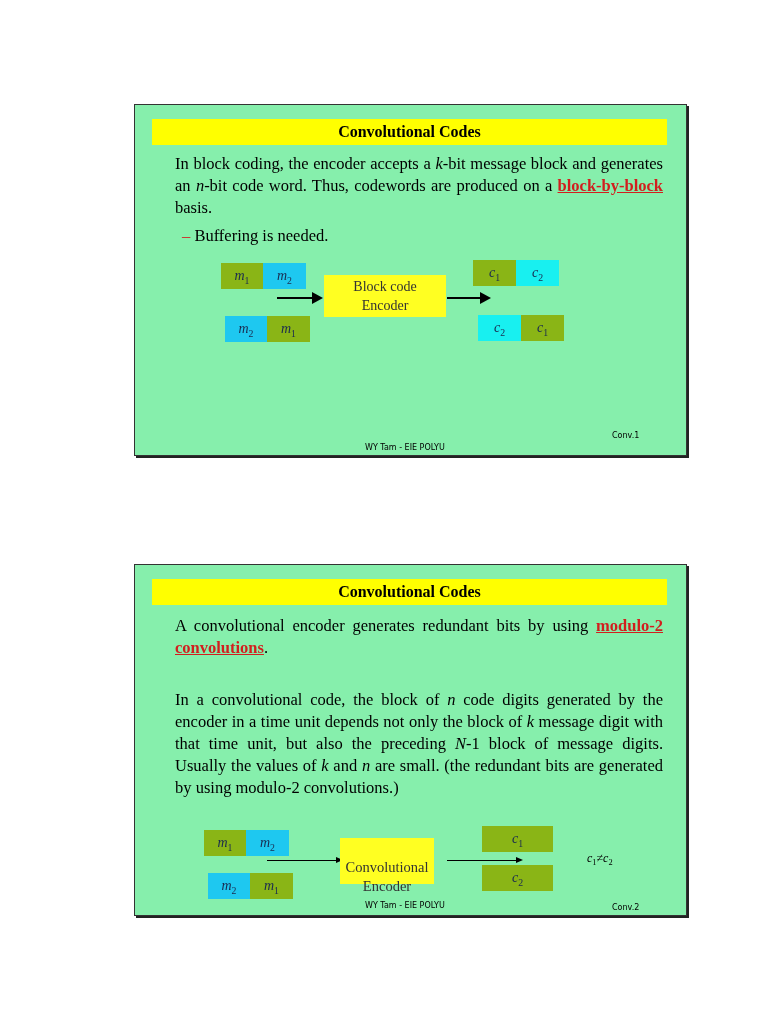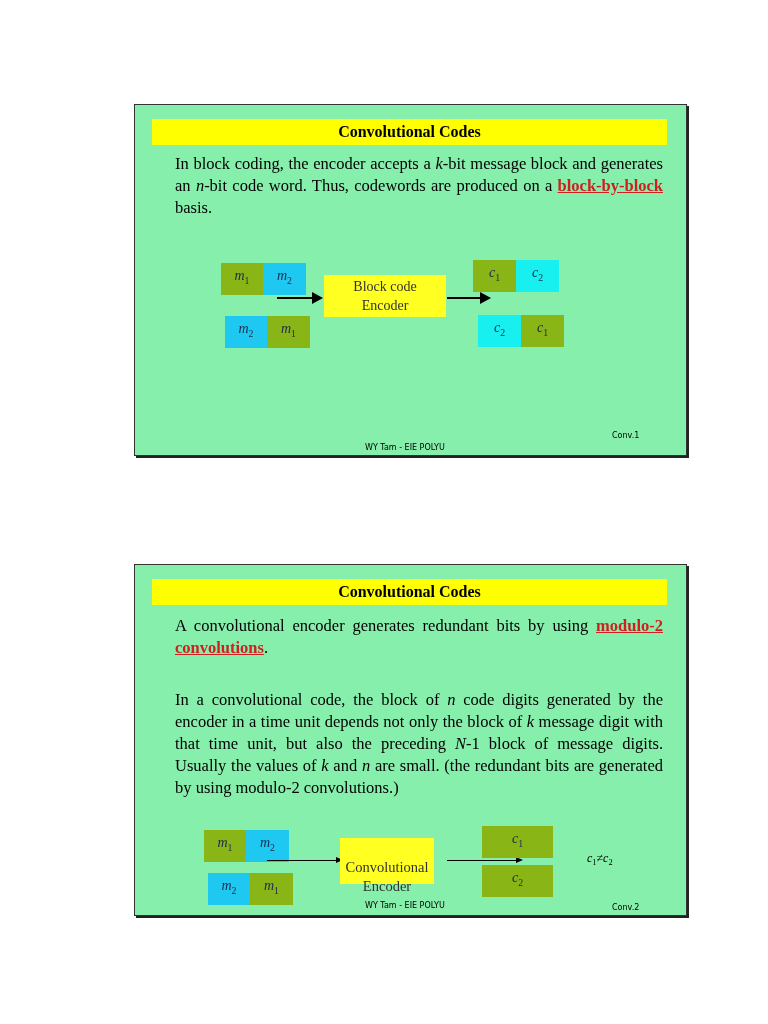--- a/index.html
+++ b/index.html
@@ -4,21 +4,21 @@
   <style>
     html, body { margin:0; padding:0; }
     body { width:768px; height:1024px; background:#ffffff; position:relative; overflow:hidden; font-family:"Liberation Serif", serif; }
     .slide { position:absolute; left:106px; width:553px; height:352px; background:#86efac; border:1px solid #333; box-shadow:2px 2px 0 #222; box-sizing:border-box;margin-left:28px; }
     #slide1 { top:104px; }
     #slide2 { top:564px; }
     .title-bar { position:absolute; left:17px; top:14px; width:515px; height:26px; background:#ffff00; text-align:center; font-weight:bold; font-size:16px; line-height:26px; color:#000; }
     .para { position:absolute; left:40px; width:488px; font-size:16.5px; line-height:22px; color:#000; text-align:justify; text-align-last:left; }
     .hl { color:#d21e1e; font-weight:bold; text-decoration:underline; }
     .bullet-dash { color:#d21e1e; }
-    .cell { position:absolute; height:32px; font-style:italic; font-size:14px; line-height:26px; text-align:center; color:#1a2b50; }
+    .cell { position:absolute; height:26px; font-style:italic; font-size:14px; line-height:26px; text-align:center; color:#1a2b50; }
     .green { background:#8ab516; }
     .blue { background:#1ec8f0; }
     .cyan { background:#18f0f0; }
     .enc { position:absolute; background:#ffff22; text-align:center; font-size:14px; line-height:19px; color:#333; }
     .arrow { position:absolute; height:0; border-top:2px solid #000; }
     .arrow::after { content:""; position:absolute; right:-10px; top:-7px; border-left:11px solid #000; border-top:6px solid transparent; border-bottom:6px solid transparent; }
     .arrow.thin { border-top-width:1px; }
     .arrow.thin::after { right:-6px; top:-4px; border-left:7px solid #000; border-top:3px solid transparent; border-bottom:3px solid transparent; }
     .footer { position:absolute; font-family:"DejaVu Sans", sans-serif; font-size:8px; color:#000; }
     sub { font-size:70%; font-style:normal; }
@@ -26,20 +26,24 @@
 </head>
 <body>
 
 <div class="slide" id="slide1">
   <div class="title-bar">Convolutional Codes</div>
 
   <div class="para" style="top:48px;">
     <span>In block coding, the encoder accepts a </span><i>k</i><span>-bit message block and generates an </span><i>n</i><span>-bit code word. Thus, codewords are produced on a </span><span class="hl">block-by-block</span><span> basis.</span>
   </div>
 
+  <div class="para" style="top:120px; left:47px;">
+    <span class="bullet-dash">–</span>
+    <span>Buffering is needed.</span>
+  </div>
 
   <div>
     <div class="cell green" style="left:86px; top:158px; width:42px;">m<sub>1</sub></div>
     <div class="cell blue" style="left:128px; top:158px; width:43px;">m<sub>2</sub></div>
     <div class="cell blue" style="left:90px; top:211px; width:42px;">m<sub>2</sub></div>
     <div class="cell green" style="left:132px; top:211px; width:43px;">m<sub>1</sub></div>
 
     <div class="arrow" style="left:142px; top:192px; width:36px;"></div>
 
     <div class="enc" style="left:189px; top:170px; width:122px; height:42px; padding-top:2px; box-sizing:border-box;">

